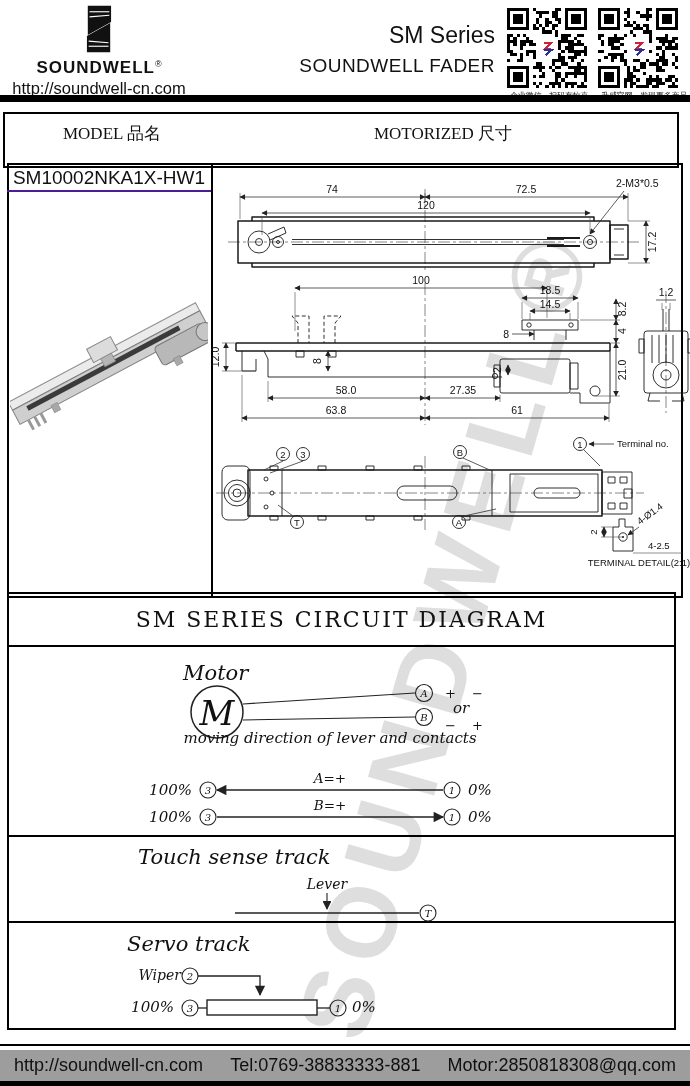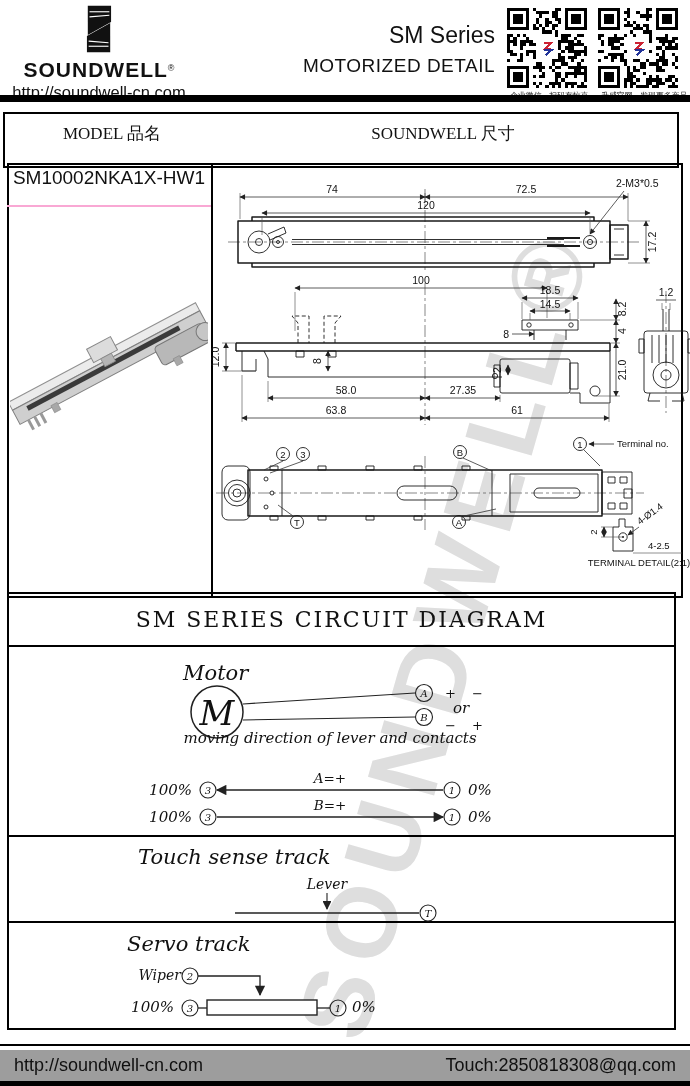--- a/index.html
+++ b/index.html
@@ -4,40 +4,40 @@
 <style>
   html,body{margin:0;padding:0;background:#fff;}
   .page{position:relative;width:690px;height:1086px;background:#fff;overflow:hidden;
         font-family:"Liberation Sans",sans-serif;color:#111;}
   
   .watermark{position:absolute;left:-115px;top:575px;width:1120px;text-align:center;
              transform:rotate(-74deg);font-size:100px;letter-spacing:12px;font-weight:bold;
              color:#dedede;white-space:nowrap;pointer-events:none;}
   
   .hdr-logo{position:absolute;left:10px;top:4px;width:178px;text-align:center;}
-  .hdr-logo .brand{font-size:21px;font-weight:bold;letter-spacing:1px;}
+  .hdr-logo .brand{font-size:17px;font-weight:bold;letter-spacing:1px;}
   .hdr-logo .reg{font-size:9px;vertical-align:super;}
   .hdr-logo .url{font-size:16.5px;margin-top:1px;}
   .hdr-title{position:absolute;left:195px;top:22px;width:300px;text-align:right;}
   .hdr-title .t1{font-size:23px;}
   .hdr-title .t2{font-size:19px;letter-spacing:.5px;margin-top:6px;}
   .qr-wrap{position:absolute;top:8px;width:80px;text-align:center;}
   .qr-box{width:80px;height:80px;}
   .qr-cap{font-size:8.5px;margin-top:2px;white-space:nowrap;transform:scale(.92);transform-origin:center;}
   .black-bar{position:absolute;left:0;top:95px;width:690px;height:7px;background:#000;}
   
   .spec{position:absolute;left:3px;top:112px;width:676px;height:56px;border:2px solid #000;box-sizing:border-box;font-family:Liberation Serif, serif;}
   .spec span{position:absolute;top:0;line-height:39px;font-size:17px;text-align:center;}
   .spec .s1{left:0;width:214px;}
   .spec .s2{left:296px;width:284px;}
   .spec .s3{left:556px;width:116px;}
   
   .panel{position:absolute;left:7px;top:163px;width:676px;height:435px;border:2px solid #000;box-sizing:border-box;}
   .vdiv{position:absolute;left:211px;top:163px;width:2px;height:435px;background:#000;}
-  .model-cell{position:absolute;left:7px;top:163px;width:204px;height:44px;border-bottom:2px solid #f9a8d4;
+  .model-cell{position:absolute;left:7px;top:163px;width:204px;height:29px;border-bottom:2px solid #4c1d95;
               box-sizing:border-box;text-align:center;line-height:29px;font-size:19px;}
   .photo-svg{position:absolute;left:10px;top:273px;width:198px;height:180px;}
   .draw-svg{position:absolute;left:212px;top:163px;width:470px;height:431px;overflow:visible;}
   
   .ol{stroke:#1a1a1a;stroke-width:1.5;fill:none;stroke-linejoin:round;}
   .thn{stroke-width:.9;}
   .dl{stroke:#333;stroke-width:.8;fill:none;}
   .ext{stroke:#555;stroke-width:.65;fill:none;}
   .cl{stroke:#555;stroke-width:.7;fill:none;stroke-dasharray:12 3 3 3;}
   .dsh{stroke-dasharray:4 2.5;}
@@ -76,21 +76,21 @@
       <line x1="16" y1="15" x2="39" y2="13" stroke="#fff" stroke-width="1.3"></line>
       <line x1="15" y1="43" x2="38" y2="45" stroke="#fff" stroke-width="1.3"></line>
       <line x1="15" y1="49" x2="38" y2="49" stroke="#fff" stroke-width="1.3"></line>
     </svg>
     <div><span class="brand">SOUNDWELL</span><span class="reg">®</span></div>
     <div class="url">http://soundwell-cn.com</div>
   </div>
 
   <div class="hdr-title">
     <div class="t1">SM Series</div>
-    <div class="t2">MOTORIZED DETAIL</div>
+    <div class="t2">SOUNDWELL FADER</div>
   </div>
 
   <div class="qr-wrap" style="left:507px;">
     <div class="qr-box"><svg viewBox="0 0 25 25" width="100%" height="100%" shape-rendering="crispEdges" fill="#000">
           <rect width="25" height="25" fill="#fff"></rect>
           <rect x="8" y="0" width="1" height="1"></rect>
           <rect x="15" y="0" width="1" height="1"></rect>
           <rect x="16" y="0" width="1" height="1"></rect>
           <rect x="9" y="1" width="1" height="1"></rect>
           <rect x="10" y="1" width="1" height="1"></rect>
@@ -476,21 +476,21 @@
     <path d="M11.5,10.9 h2.2 l-1.8,1.8 h1.8" stroke="#c23" stroke-width=".7" fill="none"></path>
     <path d="M11.6,13.2 h2.2 l-1.8,1.6" stroke="#239" stroke-width=".7" fill="none"></path>
         </svg></div>
     <div class="qr-cap">升威官网，发现更多产品</div>
   </div>
 
   <div class="black-bar"></div>
 
   <div class="spec">
     <span class="s1">MODEL 品名</span>
-    <span class="s2">SOUNDWELL 尺寸</span>
+    <span class="s2">MOTORIZED 尺寸</span>
   </div>
 
   <div class="panel"></div>
   <div class="vdiv"></div>
   <div class="model-cell">SM10002NKA1X-HW1</div>
 
   <svg class="photo-svg" viewBox="0 0 198 180">
     <g transform="rotate(-28 99 95)">
       <rect x="-6" y="78" width="212" height="9" fill="#ebebeb" stroke="#909090" stroke-width="1"></rect>
       <rect x="-6" y="87" width="212" height="16" fill="#cfcfcf" stroke="#808080" stroke-width="1"></rect>
@@ -836,17 +836,18 @@
         <circle class="tln" cx="338" cy="85" r="8"></circle>
         <text class="ser" x="338" y="85.5" font-size="10" text-anchor="middle" dominant-baseline="central">1</text>
         <text class="ser" x="352" y="89" font-size="15">0%</text>
       </svg>
     </div>
   </div>
 
   <div class="foot-line"></div>
   <div class="foot-gray">
     <span>http://soundwell-cn.com</span>
-    <span>Touch:2850818308@qq.com</span>
+    <span>Tel:0769-38833333-881</span>
+    <span>Motor:2850818308@qq.com</span>
   </div>
   <div class="foot-black"></div>
 
 </div>
 
 </body></html>

